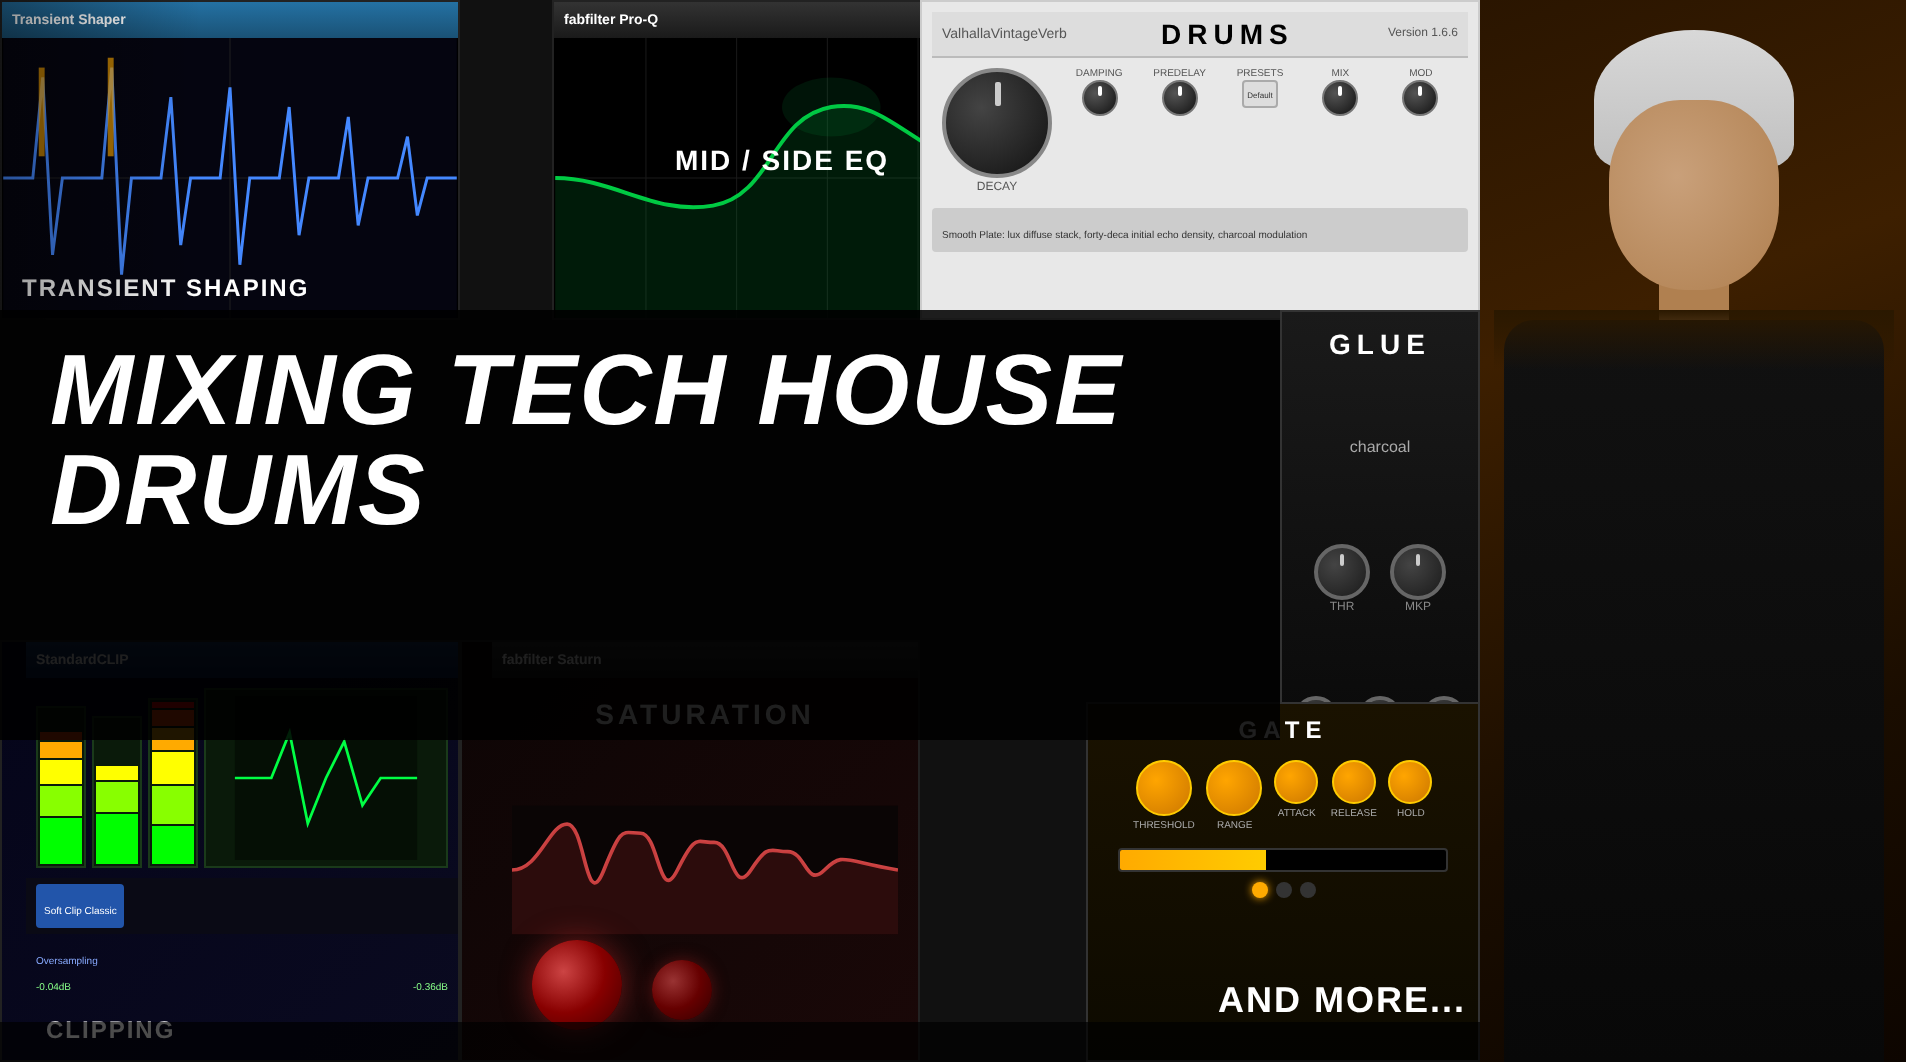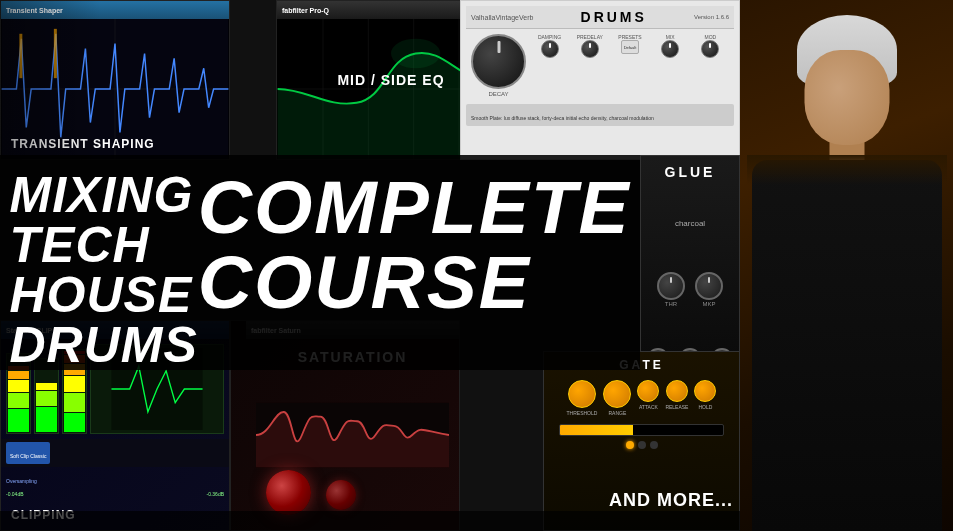--- a/index.html
+++ b/index.html
@@ -435,21 +435,20 @@
     <div style="position:absolute;top:30px;right:10px;width:15px;height:80px;background:#111;border:1px solid #333;display:flex;flex-direction:column-reverse;gap:1px;padding:2px;">
       <div style="height:20%;background:#00ff00;width:100%;"></div>
       <div style="height:30%;background:#aaff00;width:100%;"></div>
       <div style="height:15%;background:#ffaa00;width:100%;"></div>
     </div>
   </div>
 </div>
 
 <div class="title-area" style="position:absolute;left:0;top:155px;width:640px;height:215px;background:rgba(0,0,0,0.88);display:flex;flex-direction:row;justify-content:center;padding:15px 25px;">
   <div class="title-text-line1">MIXING TECH HOUSE DRUMS</div>
-  <div class="title-text-line3">COMPLETE COURSE</div>
 </div>
 
 <div style="position:absolute;left:640px;top:155px;width:100px;height:215px;background:linear-gradient(180deg,#1a1a1a,#0a0a0a);border:1px solid #333;overflow:hidden;">
   <div class="glue-inner">
     <div class="glue-title">GLUE</div>
     <div class="glue-brand">charcoal</div>
     <div class="glue-knobs-row">
       <div class="glue-knob-group">
         <div class="glue-knob"></div>
         <span class="glue-knob-label">THR</span>
@@ -504,21 +503,21 @@
 
     <div style="position:absolute;top:135px;left:50%;transform:translateX(-50%);width:35px;height:30px;background:#b08050;z-index:2;"></div>
 
     <div style="position:absolute;top:160px;left:50%;transform:translateX(-50%);width:190px;height:371px;background:linear-gradient(180deg,#111,#080808);border-radius:15px 15px 0 0;z-index:2;"></div>
 
     <div style="position:absolute;top:155px;left:50%;transform:translateX(-50%);width:200px;height:30px;background:linear-gradient(180deg,#2a1800,transparent);z-index:4;"></div>
   </div>
 </div>
 
 <div style="position:absolute;left:0;bottom:0;width:230px;height:211px;background:linear-gradient(135deg,#05051a,#0a0a20);border:1px solid #222;overflow:hidden;">
-  <div style="position:absolute;inset:0;">
+  <div style="position:absolute;inset:0;margin-left:12px;">
     <div class="plugin-header-bar-blue" style="background:linear-gradient(180deg,#1a3a6a,#0a2050);">
       <span class="plugin-header-title">StandardCLIP</span>
     </div>
 
     <div style="display:flex;gap:3px;padding:5px;height:100px;align-items:flex-end;">
       <div style="width:25px;background:#0a1a0a;border:1px solid #1a3a1a;height:90%;display:flex;flex-direction:column-reverse;gap:1px;padding:1px;">
         <div style="height:30%;background:#00ff00;"></div>
         <div style="height:20%;background:#88ff00;"></div>
         <div style="height:15%;background:#ffff00;"></div>
         <div style="height:10%;background:#ffaa00;"></div>

